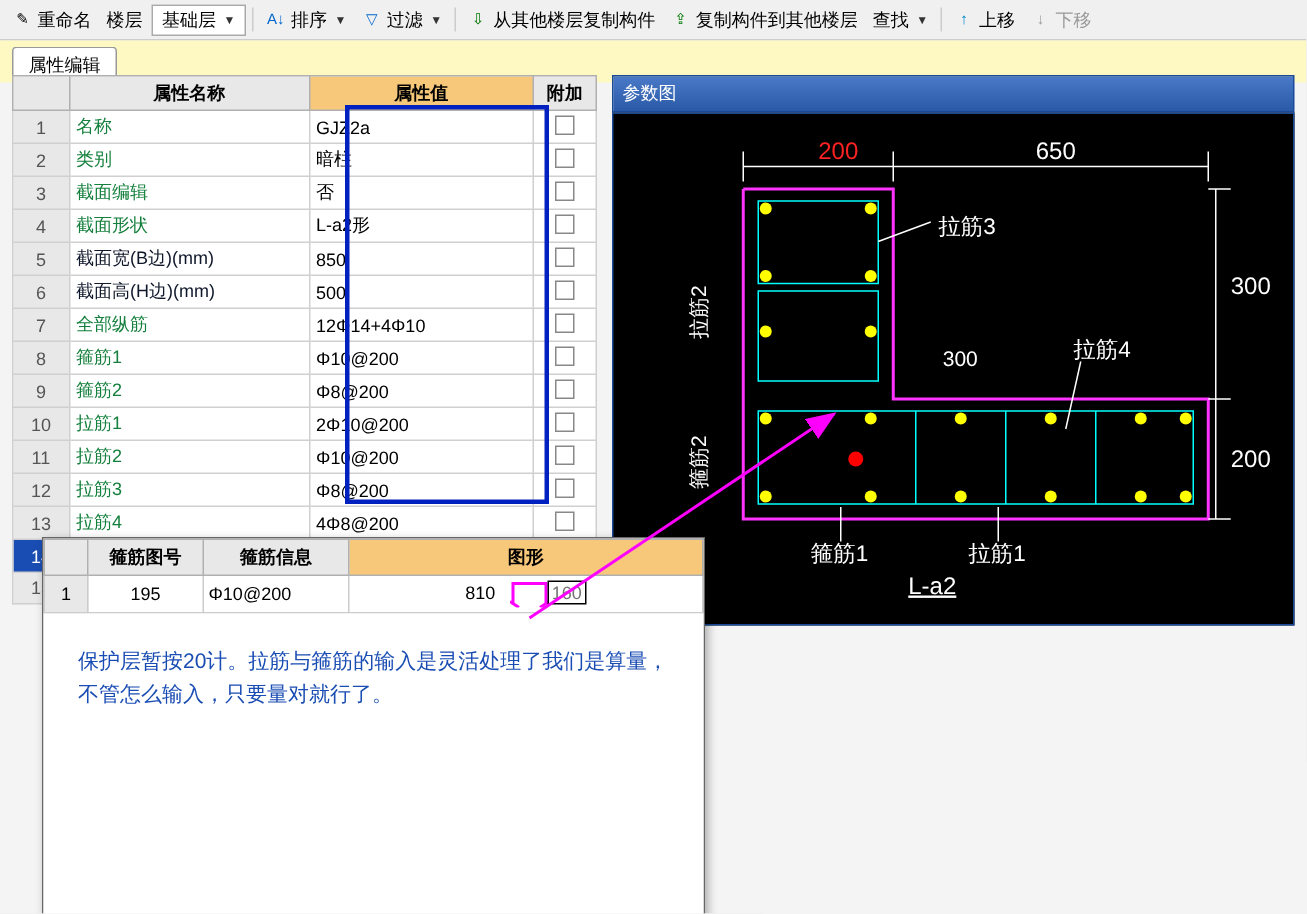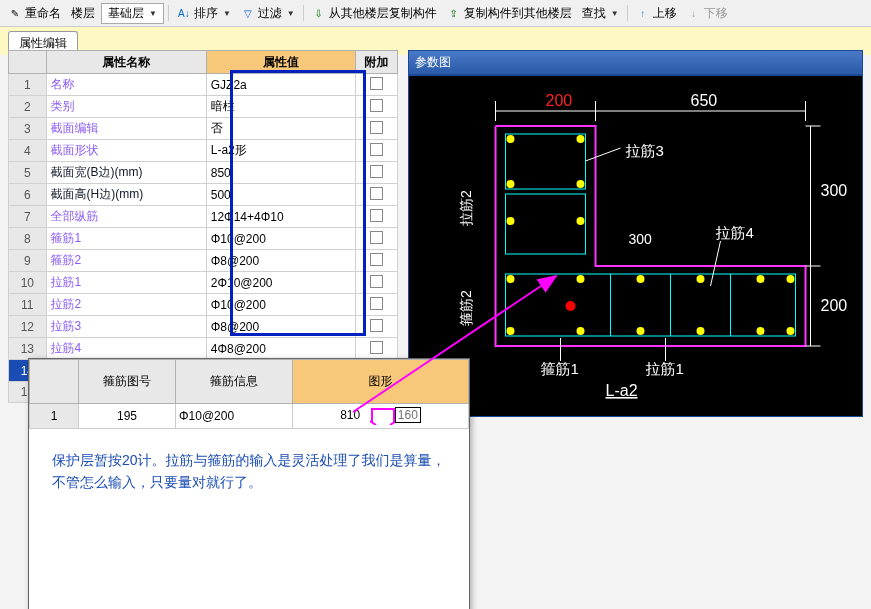--- a/index.html
+++ b/index.html
@@ -12,35 +12,35 @@
 .tabbar{display:flex;padding:4px 8px 0;background:#fef9c3}
 .tab{padding:3px 10px;background:#fff;border:1px solid #999;border-bottom:none;border-radius:3px 3px 0 0;font-size:12px}
 .content{display:flex;position:absolute;top:50px;left:8px;right:8px;bottom:4px}
 .left{width:390px}
 .right{flex:1;margin-left:10px}
 .grid{border:1px solid #999;background:#fff;width:100%;border-collapse:collapse}
 .grid th{background:#e8e8e8;border:1px solid #b0b0b0;padding:2px 4px;font-weight:bold;text-align:center;height:18px}
 .grid th.val{background:#f8c87a}
 .grid td{border:1px solid #d0d0d0;padding:2px 4px;height:16px;font-size:12px}
 .grid td.rn{background:#e8e8e8;text-align:center;width:26px;color:#555}
-.grid td.pn{color:#8b5cf6;width:140px}
+.grid td.pn{color:#15803d;width:140px}
 .grid td.pn.gray{color:#0f172a}
 .grid td.pv{width:130px}
 .grid td.ck{width:30px;text-align:center}
 .grid tr.sel td{background:#1a4db3;color:#fff}
 .grid tr.sel td.pn{color:#fff}
 .chk{display:inline-block;width:11px;height:11px;border:1px solid #888;background:#fff}
 .bluebox{position:absolute;border:3px solid #0020c0;pointer-events:none}
 .panel-title{background:linear-gradient(#4a7ac7,#2a5aa7);color:#fff;padding:3px 6px;font-size:12px;border:1px solid #1a4a97}
 .diagram{background:#000;border:1px solid #1a4a97;height:340px;position:relative}
 .dialog{position:absolute;width:440px;background:#fff;border:1px solid #666;box-shadow:2px 2px 6px rgba(0,0,0,0.3)}
 .dlg-title{background:linear-gradient(#5a8ad7,#3a6ab7);color:#fff;padding:4px 6px;display:flex;justify-content:space-between;align-items:center}
 .dlg-close{width:18px;height:16px;background:#d44;color:#fff;text-align:center;line-height:14px;border:1px solid #a22;cursor:pointer;font-size:11px}
 .dlg-grid{width:100%;border-collapse:collapse}
-.dlg-grid th{background:#e8e8e8;border:1px solid #b0b0b0;padding:13px;font-weight:normal;}
+.dlg-grid th{background:#e8e8e8;border:1px solid #b0b0b0;padding:3px;font-weight:bold;}
 .dlg-grid th.shape{background:#f8c87a}
 .dlg-grid td{border:1px solid #ccc;padding:3px;text-align:center}
 .dlg-body{background:#fff;height:210px}
 .note{color:#1a4db3;padding:20px 23px;font-size:14px;line-height:1.6}
 .svg-shape{display:inline-block;vertical-align:middle}
 .arrow-line{position:absolute;pointer-events:none}
 .disabled{color:#999}
 </style>
 </head>
 <body>

